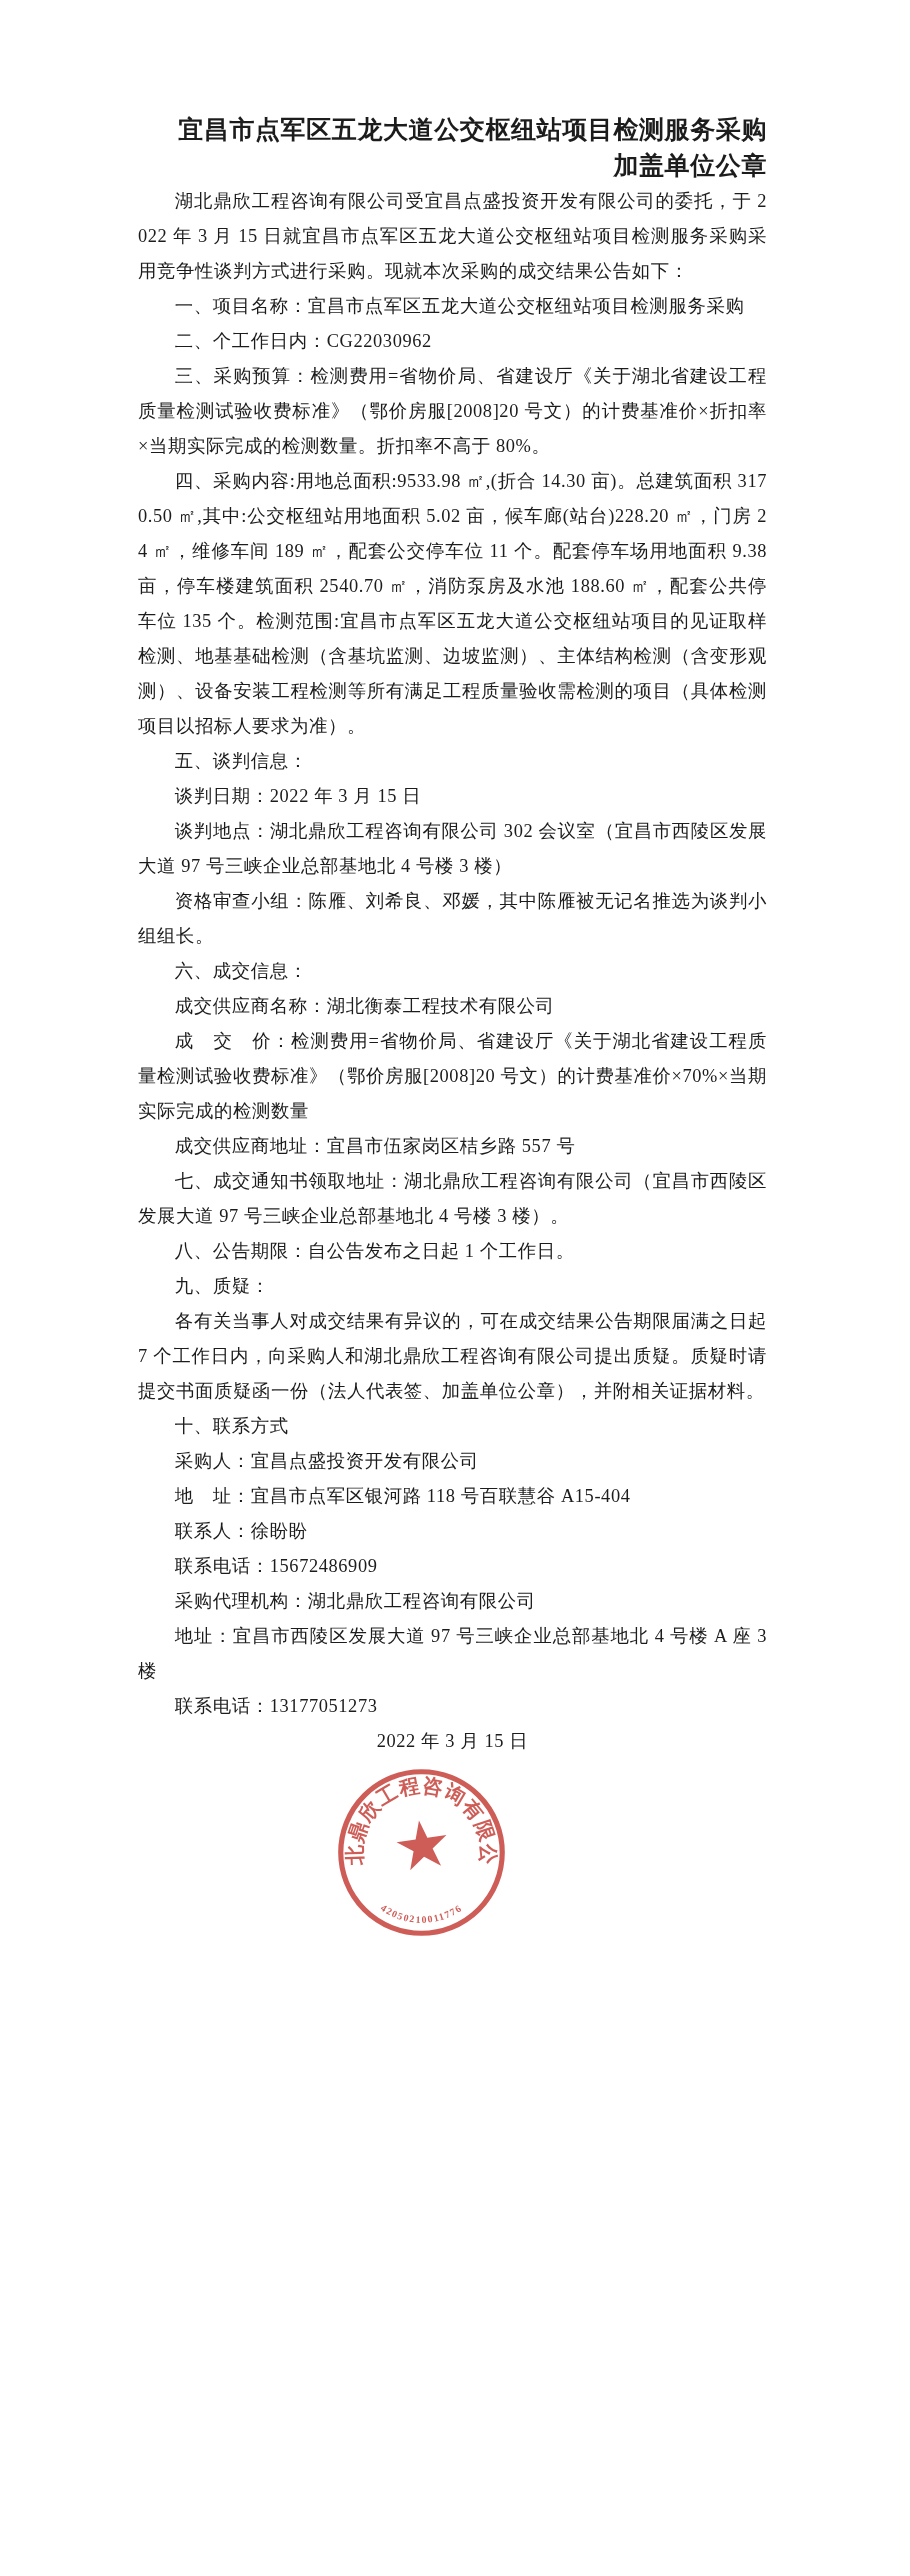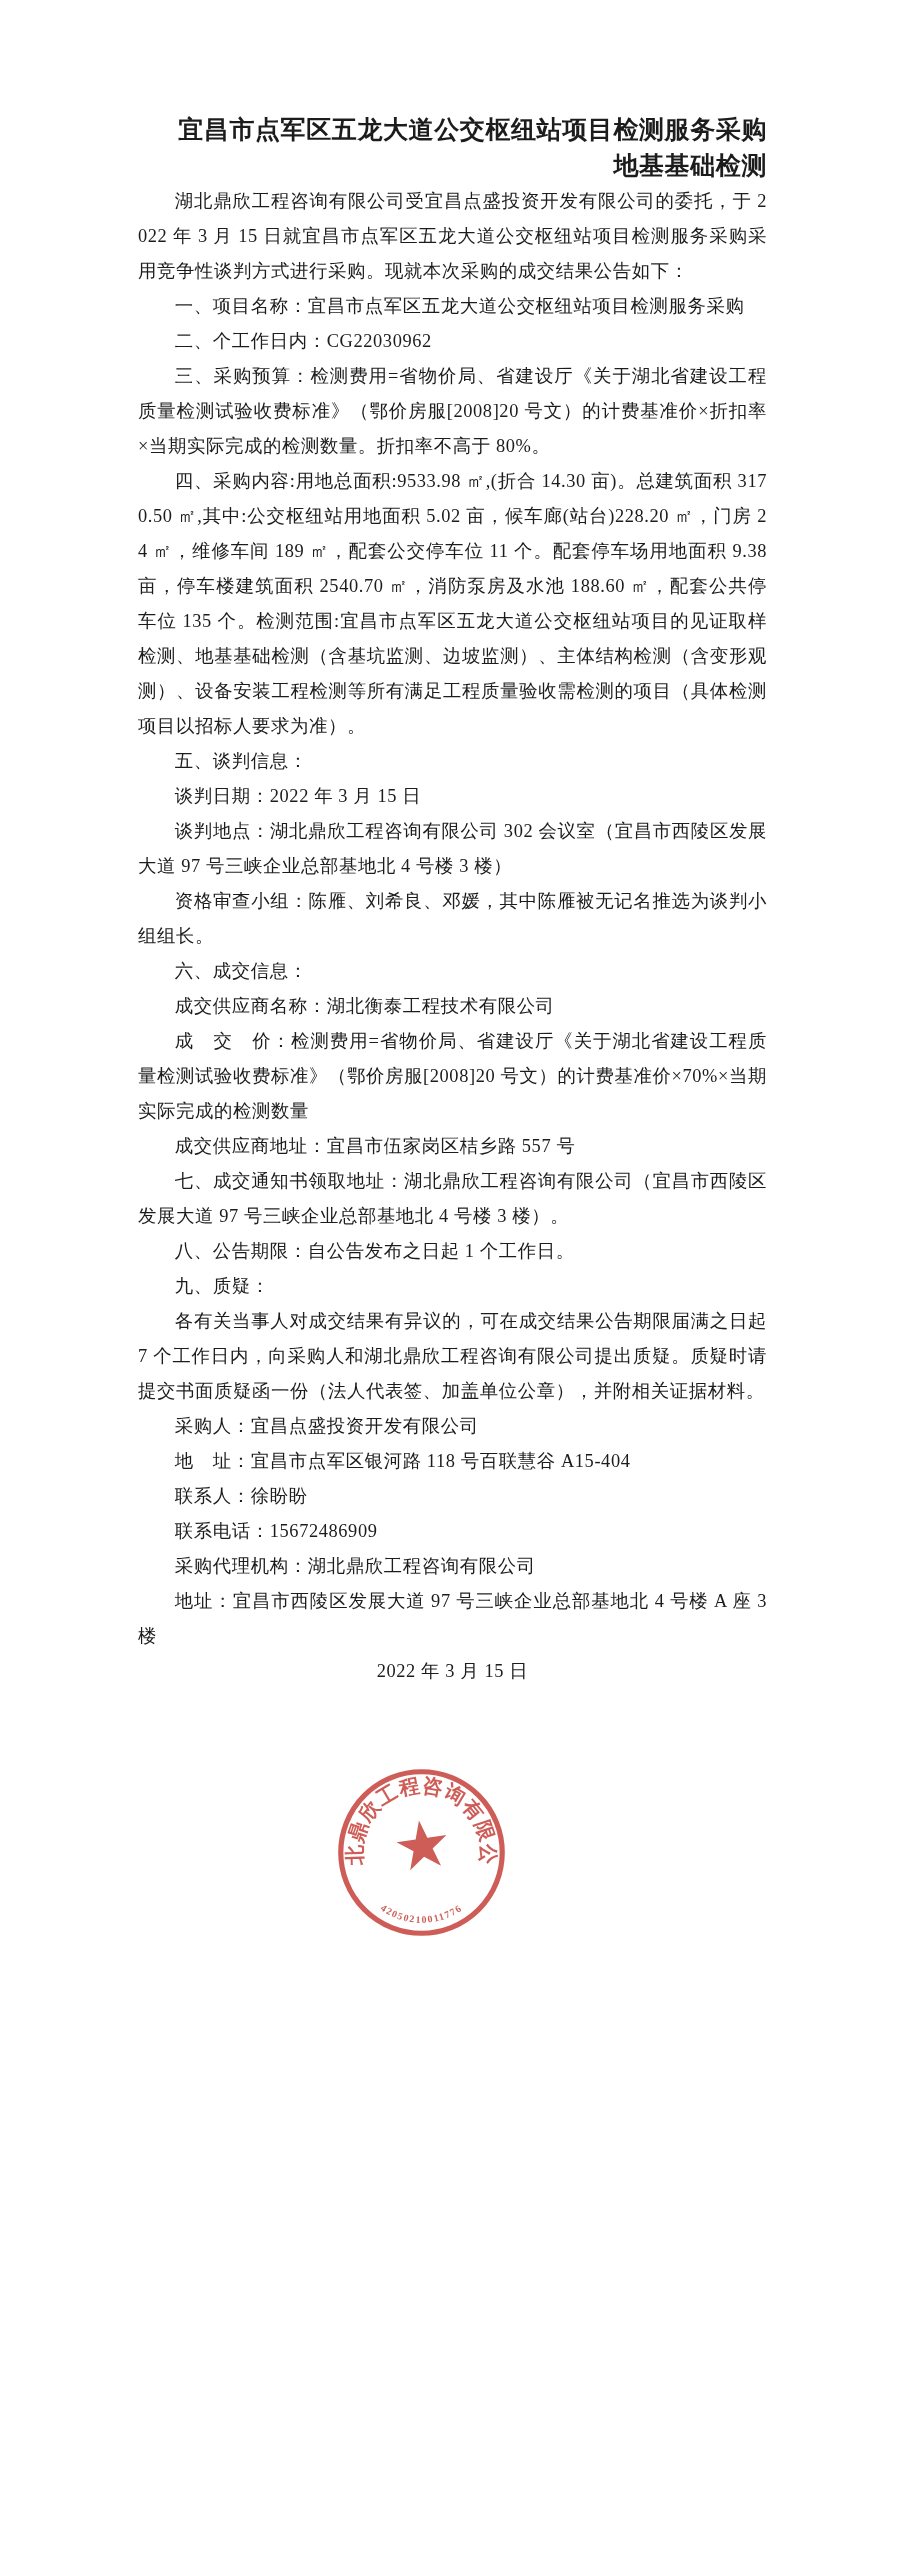--- a/index.html
+++ b/index.html
@@ -53,45 +53,47 @@
     opacity: 0.88;
     mix-blend-mode: multiply;
   }
   .seal svg { width: 100%; height: 100%; }
 </style>
 </head>
 <body>
 
 <div class="doc">
   <h1 class="title">宜昌市点军区五龙大道公交枢纽站项目检测服务采购</h1>
-  <h1 class="title">地基基础检测</h1>
+  <h1 class="title">加盖单位公章</h1>
   <div>
       <p class="para">湖北鼎欣工程咨询有限公司受宜昌点盛投资开发有限公司的委托，于 2022 年 3 月 15 日就宜昌市点军区五龙大道公交枢纽站项目检测服务采购采用竞争性谈判方式进行采购。现就本次采购的成交结果公告如下：</p>
       <p class="para">一、项目名称：宜昌市点军区五龙大道公交枢纽站项目检测服务采购</p>
       <p class="para">二、个工作日内：CG22030962</p>
       <p class="para">三、采购预算：检测费用=省物价局、省建设厅《关于湖北省建设工程质量检测试验收费标准》（鄂价房服[2008]20 号文）的计费基准价×折扣率×当期实际完成的检测数量。折扣率不高于 80%。</p>
       <p class="para">四、采购内容:用地总面积:9533.98 ㎡,(折合 14.30 亩)。总建筑面积 3170.50 ㎡,其中:公交枢纽站用地面积 5.02 亩，候车廊(站台)228.20 ㎡，门房 24 ㎡，维修车间 189 ㎡，配套公交停车位 11 个。配套停车场用地面积 9.38 亩，停车楼建筑面积 2540.70 ㎡，消防泵房及水池 188.60 ㎡，配套公共停车位 135 个。检测范围:宜昌市点军区五龙大道公交枢纽站项目的见证取样检测、地基基础检测（含基坑监测、边坡监测）、主体结构检测（含变形观测）、设备安装工程检测等所有满足工程质量验收需检测的项目（具体检测项目以招标人要求为准）。</p>
       <p class="para">五、谈判信息：</p>
       <p class="para">谈判日期：2022 年 3 月 15 日</p>
       <p class="para">谈判地点：湖北鼎欣工程咨询有限公司 302 会议室（宜昌市西陵区发展大道 97 号三峡企业总部基地北 4 号楼 3 楼）</p>
       <p class="para">资格审查小组：陈雁、刘希良、邓媛，其中陈雁被无记名推选为谈判小组组长。</p>
       <p class="para">六、成交信息：</p>
       <p class="para">成交供应商名称：湖北衡泰工程技术有限公司</p>
       <p class="para">成　交　价：检测费用=省物价局、省建设厅《关于湖北省建设工程质量检测试验收费标准》（鄂价房服[2008]20 号文）的计费基准价×70%×当期实际完成的检测数量</p>
       <p class="para">成交供应商地址：宜昌市伍家岗区桔乡路 557 号</p>
       <p class="para page-gap">七、成交通知书领取地址：湖北鼎欣工程咨询有限公司（宜昌市西陵区发展大道 97 号三峡企业总部基地北 4 号楼 3 楼）。</p>
       <p class="para">八、公告期限：自公告发布之日起 1 个工作日。</p>
       <p class="para">九、质疑：</p>
       <p class="para">各有关当事人对成交结果有异议的，可在成交结果公告期限届满之日起 7 个工作日内，向采购人和湖北鼎欣工程咨询有限公司提出质疑。质疑时请提交书面质疑函一份（法人代表签、加盖单位公章），并附相关证据材料。</p>
+      <p class="para">十、联系方式</p>
       <p class="para">采购人：宜昌点盛投资开发有限公司</p>
       <p class="para">地　址：宜昌市点军区银河路 118 号百联慧谷 A15-404</p>
       <p class="para">联系人：徐盼盼</p>
       <p class="para">联系电话：15672486909</p>
       <p class="para">采购代理机构：湖北鼎欣工程咨询有限公司</p>
       <p class="para">地址：宜昌市西陵区发展大道 97 号三峡企业总部基地北 4 号楼 A 座 3 楼</p>
+      <p class="para">联系电话：13177051273</p>
       <p class="para right">2022 年 3 月 15 日</p>
     </div>
 </div>
 
 <div class="seal">
   <svg viewBox="0 0 300 300" xmlns="http://www.w3.org/2000/svg">
     <circle cx="150" cy="150" r="140" fill="none" stroke-width="9" stroke="#c7463f"></circle>
     <path d="M0,-46 L10.3,-14.2 L43.7,-14.2 L16.7,5.4 L27,37.2 L0,17.6 L-27,37.2 L-16.7,5.4 L-43.7,-14.2 L-10.3,-14.2 Z" transform="translate(152,140) rotate(-8)" fill="#c7463f"></path>
     <defs>
       <path id="seal-top-arc" d="M 52.3 185.6 A 104 104 0 1 1 247.7 185.6" fill="none"></path>

